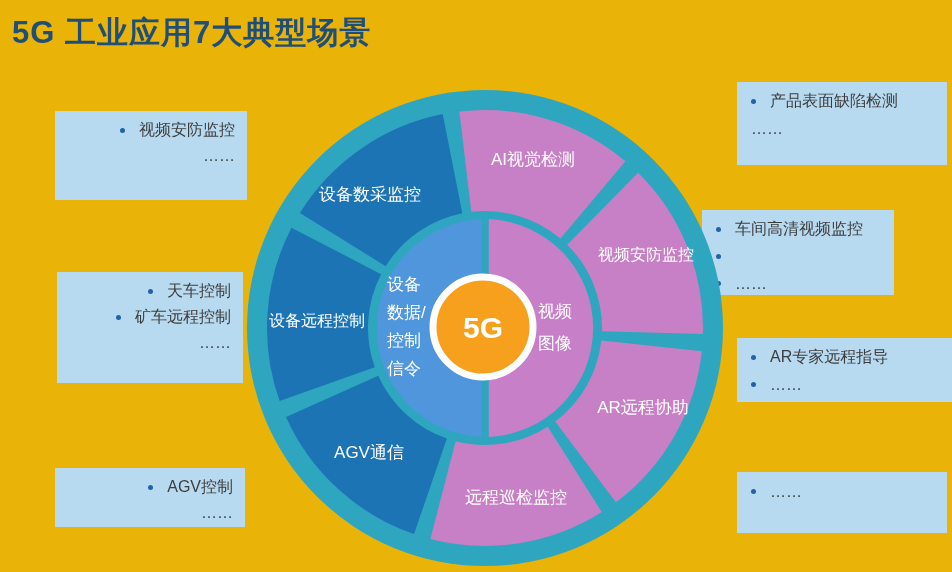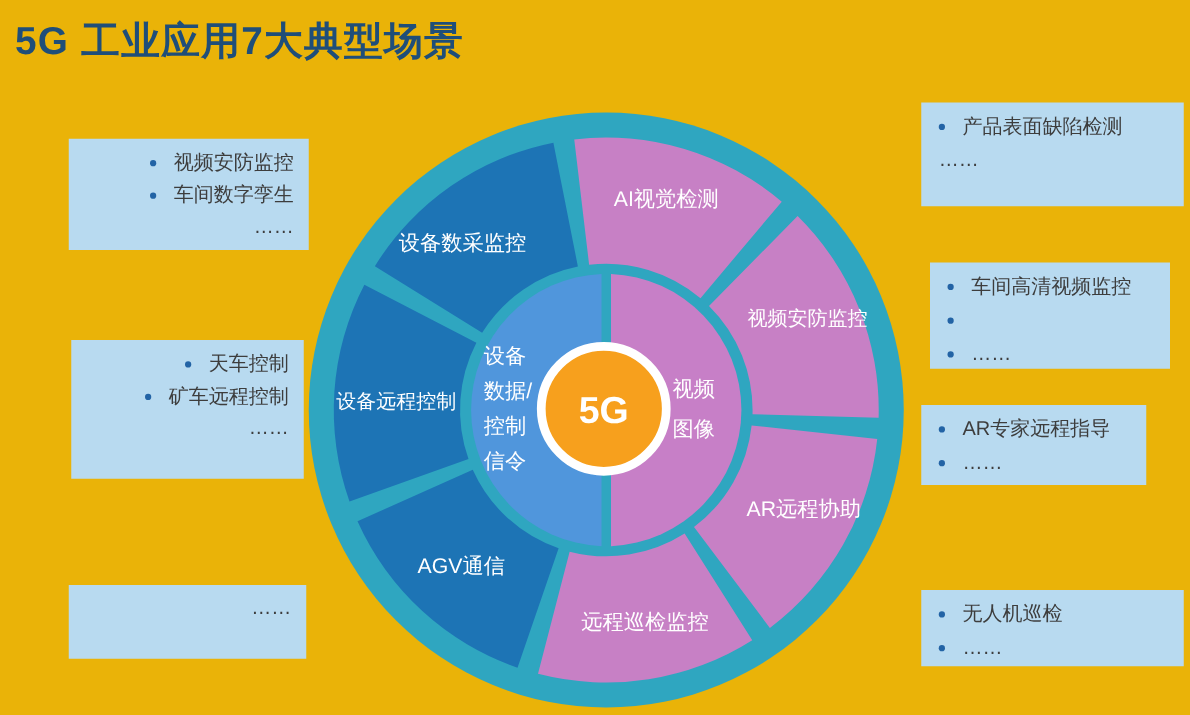--- a/index.html
+++ b/index.html
@@ -4,22 +4,22 @@
 <style>
   html,body{margin:0;padding:0;background:#fff;}
   .stage{position:relative;width:952px;height:572px;background:#eab308;overflow:hidden;
          font-family:"Liberation Sans","DejaVu Sans",sans-serif;}
   .title{position:absolute;left:12px;top:12px;font-size:31px;font-weight:700;color:#1F4E79;letter-spacing:1px;}
   .box{position:absolute;background:#B8DAF0;box-sizing:border-box;padding-top:6px;}
   .lb1{left:55px;top:111px;width:192px;height:89px;}
   .lb2{left:57px;top:272px;width:186px;height:111px;}
   .lb3{left:55px;top:468px;width:190px;height:59px;}
   .rb1{left:737px;top:82px;width:210px;height:83px;}
-  .rb2{left:744px;top:210px;width:192px;height:85px;}
-  .rb3{left:737px;top:324px;width:180px;height:64px;}
+  .rb2{left:702px;top:210px;width:192px;height:85px;}
+  .rb3{left:737px;top:338px;width:216px;height:64px;}
   .rb4{left:737px;top:472px;width:210px;height:61px;}
   .row{display:flex;align-items:center;height:26px;padding:0 12px;font-size:16px;color:#3d3d3d;}
   .rb1 .row,.rb2 .row,.rb3 .row,.rb4 .row{height:27px;padding:0 8px 0 14px;}
   .r-end{justify-content:flex-end;}
   .bullet{width:5px;height:5px;border-radius:50%;background:#2263A5;flex:0 0 auto;margin-right:14px;}
   .flush{padding-left:6px;}
   .wheel{position:absolute;left:245px;top:88px;width:480px;height:480px;}
   .seg-label{fill:#ffffff;font-size:17px;font-family:"Liberation Sans","DejaVu Sans",sans-serif;}
   .seg-label.small{font-size:16px;}
   .center-label{fill:#ffffff;font-size:30px;font-weight:700;}
@@ -30,43 +30,43 @@
 <div class="stage">
 
   <div class="title">5G 工业应用7大典型场景</div>
 
   <div class="box lb1">
     <div class="row r-end">
         <span class="bullet"></span>
         <span>视频安防监控</span>
       </div>
     <div class="row r-end">
-        <span class="bullet"></span>
-        <span>车间数字孪生</span>
-      </div>
-    <div class="row r-end">
         <span>……</span>
       </div>
   </div>
 
   <div class="box lb2">
     <div class="row r-end">
         <span class="bullet"></span>
         <span>天车控制</span>
       </div>
     <div class="row r-end">
         <span class="bullet"></span>
         <span>矿车远程控制</span>
       </div>
     <div class="row r-end">
         <span>……</span>
       </div>
   </div>
 
   <div class="box lb3">
+    <div class="row r-end">
+        <span class="bullet"></span>
+        <span>AGV控制</span>
+      </div>
     <div class="row r-end">
         <span>……</span>
       </div>
   </div>
 
   <div class="box rb1">
     <div class="row">
         <span class="bullet"></span>
         <span>产品表面缺陷检测</span>
       </div>
@@ -94,24 +94,20 @@
         <span class="bullet"></span>
         <span>AR专家远程指导</span>
       </div>
     <div class="row">
         <span class="bullet"></span>
         <span>……</span>
       </div>
   </div>
 
   <div class="box rb4">
-    <div class="row">
-        <span class="bullet"></span>
-        <span>无人机巡检</span>
-      </div>
     <div class="row">
         <span class="bullet"></span>
         <span>……</span>
       </div>
   </div>
 
   <svg class="wheel" viewBox="0 0 480 480">
 
     <circle cx="240" cy="240" r="238" fill="#2FA6C0"></circle>
 

